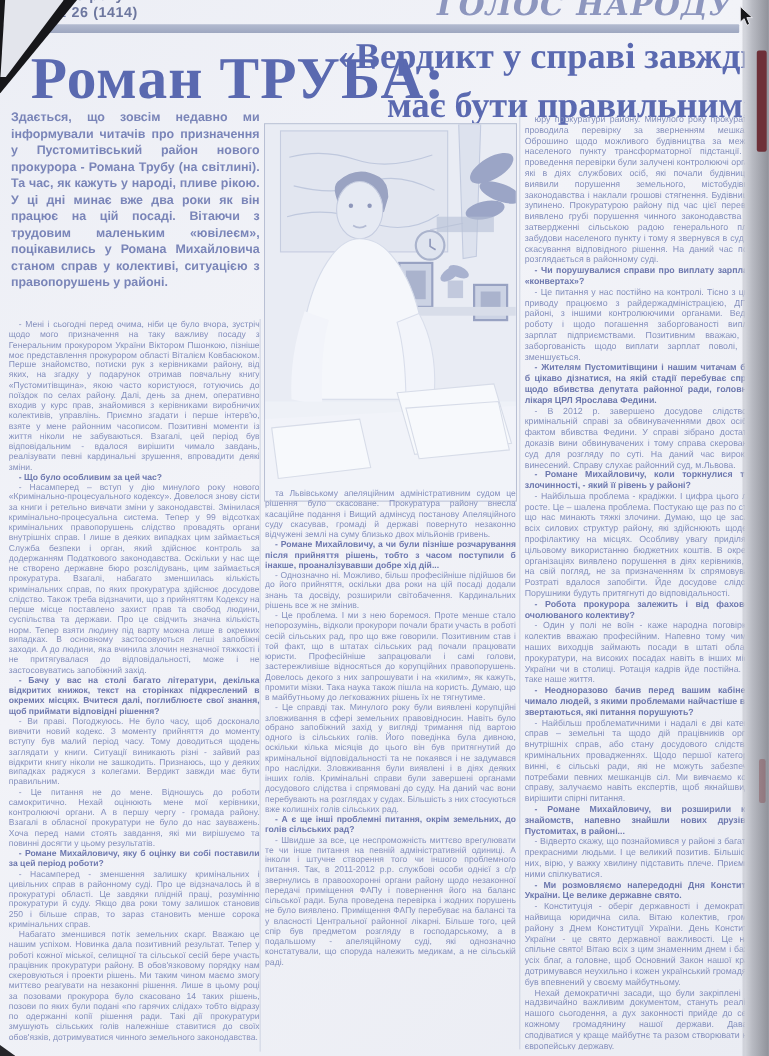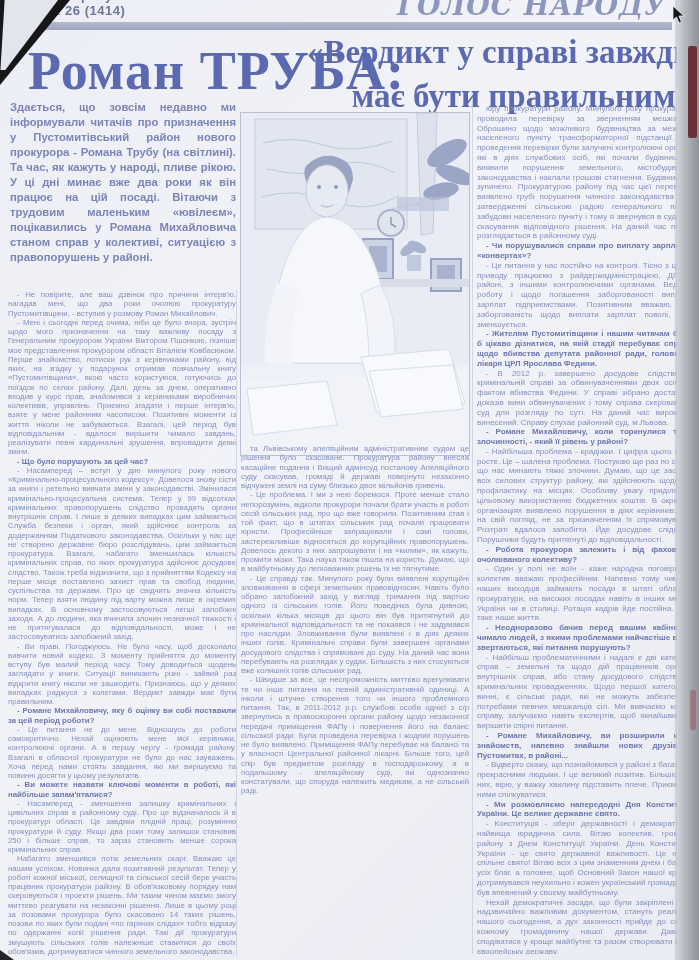--- a/index.html
+++ b/index.html
@@ -132,35 +132,37 @@
         <polygon points="128,258 212,252 222,296 140,304"></polygon>
       </g>
       <path d="M150 96 l30 -6" stroke="#c3cadd" stroke-width="1"></path>
       <rect x="156" y="84" width="52" height="14" fill="#b6bfd6" opacity=".6"></rect>
     </svg>
   </figure>
 
   <div class="gutter g1"></div>
   <div class="gutter g2"></div>
   <div class="col col-left">
-      <p class="para a">- Не повірите, але ваш дзвінок про причини інтерв'ю, нагадав мені, що два роки очолюю прокуратуру Пустомитівщини, - вступив у розмову Роман Михайлович.</p>
       <p class="para a">- Мені і сьогодні перед очима, ніби це було вчора, зустріч щодо мого призначення на таку важливу посаду з Генеральним прокурором України Віктором Пшонкою, пізніше моє представлення прокурором області Віталієм Ковбасюком. Перше знайомство, потиски рук з керівниками району, від яких, на згадку у подарунок отримав повчальну книгу «Пустомитівщина», якою часто користуюся, готуючись до поїздок по селах району. Далі, день за днем, оперативно входив у курс прав, знайомився з керівниками виробничих колективів, управлінь. Приємно згадати і перше інтерв'ю, взяте у мене районним часописом. Позитивні моменти із життя ніколи не забуваються. Взагалі, цей період був відповідальним - вдалося вирішити чимало завдань, реалізувати певні кардинальні зрушення, впровадити деякі зміни.</p>
-      <p class="para q">- Що було порушують  за цей час?</p>
+      <p class="para q">- Що було особливим  за цей час?</p>
       <p class="para a">- Насамперед – вступ у дію минулого року нового «Кримінально-процесуального кодексу». Довелося знову сісти за книги і ретельно вивчати зміни у законодавстві. Змінилася кримінально-процесуальна система. Тепер у 99 відсотках кримінальних правопорушень слідство провадять органи внутрішніх справ. І лише в деяких випадках цим займається Служба безпеки і орган, який здійснює контроль за додержанням Податкового законодавства. Оскільки у нас ще не створено державне бюро розслідувань, цим займається прокуратура. Взагалі, набагато зменшилась кількість кримінальних справ, по яких прокуратура здійснює досудове слідство. Також треба відзначити, що з прийняттям Кодексу на перше місце поставлено захист прав та свобод людини, суспільства та держави. Про це свідчить значна кількість норм. Тепер взяти людину під варту можна лише в окремих випадках. В основному застосовуються легші запобіжні заходи. А до людини, яка вчинила злочин незначної тяжкості і не притягувалася до відповідальності, може і не застосовуватись  запобіжний захід.</p>
+      <p class="para q">- Бачу у вас на столі багато літератури, декілька відкритих книжок, текст на сторінках підкреслений в окремих місцях. Вчитеся  далі, поглиблюєте  свої знання, щоб приймати відповідні рішення?</p>
       <p class="para a">- Ви праві. Погоджуюсь. Не було часу, щоб досконало вивчити новий кодекс. З моменту прийняття до моменту вступу був малий період часу. Тому доводиться щодень заглядати у книги. Ситуації виникають різні - зайвий раз відкрити книгу ніколи не зашкодить. Признаюсь, що у деяких випадках раджуся з колегами. Вердикт завжди має бути правильним.</p>
+      <p class="para a">- Це питання не до мене. Відношусь до роботи самокритично. Нехай оцінюють мене мої керівники, контролюючі органи. А в першу чергу - громада району. Взагалі в обласної прокуратури не було до нас зауважень. Хоча перед нами стоять завдання, які ми вирішуємо та повинні досягти у цьому результатів.</p>
       <p class="para q">- Романе Михайловичу, яку б оцінку ви собі поставили за цей період роботи?</p>
-      <p class="para a">- Це питання не до мене. Відношусь до роботи самокритично. Нехай оцінюють мене мої керівники, контролюючі органи. А в першу чергу - громада району. Взагалі в обласної прокуратури не було до нас зауважень. Хоча перед нами стоять завдання, які ми вирішуємо та повинні досягти у цьому результатів.</p>
-      <p class="para q">- Ви можете назвати ключові моменти в роботі, які найбільше запам'яталися?</p>
       <p class="para a">- Насамперед - зменшення залишку кримінальних і цивільних справ в районному суді. Про це відзначалось й в прокуратурі області. Це завдяки плідній праці, розумінню прокуратури й суду. Якщо два роки тому залишок становив 250 і більше справ, то зараз становить менше сорока кримінальних справ.</p>
       <p class="para a">Набагато зменшився потік земельних скарг. Вважаю це нашим успіхом. Новинка дала позитивний результат. Тепер у роботі кожної міської, селищної та сільської сесій бере участь працівник прокуратури району. В обов'язковому порядку нам скеровуються і проекти рішень. Ми таким чином маємо змогу миттєво реагувати на незаконні рішення. Лише в цьому році за позовами прокурора було скасовано 14 таких рішень, позови по яких були подані «по гарячих слідах» тобто відразу по одержанні копії рішення ради. Такі дії прокуратури змушують сільських голів належніше ставитися до своїх обов'язків, дотримуватися чинного земельного законодавства.</p>
     </div>
   <div class="col col-mid">
       <p class="para a">та Львівському апеляційним адміністративним судом це рішення було скасоване. Прокуратура району внесла касаційне подання і Вищий адмінсуд постанову Апеляційного суду скасував, громаді й державі повернуто незаконно відчужені землі на суму близько двох мільйонів гривень.</p>
+      <p class="para q">- Романе Михайловичу, а чи були пізніше розчарування після прийняття рішень, тобто з часом поступили б інакше, проаналізувавши добре хід дій...</p>
+      <p class="para a">- Однозначно ні. Можливо, більш професійніше підійшов би до його прийняття, оскільки два роки на цій посаді додали знань та досвіду, розширили світобачення. Кардинальних рішень все ж не змінив.</p>
       <p class="para a">- Це проблема. І ми з нею боремося. Проте менше стало непорозумінь, відколи прокурори почали брати участь в роботі сесій сільських рад, про що вже говорили. Позитивним став і той факт, що в штатах сільських рад почали працювати юристи. Професійніше запрацювали і самі голови, застережливіше відносяться до корупційних правопорушень. Довелось декого з них запрошувати і на «килим», як кажуть, промити мізки. Така наука також пішла на користь. Думаю, що в майбутньому до легковажних рішень їх не тягнутиме.</p>
       <p class="para a">- Це справді так. Минулого року були виявлені корупційні зловживання в сфері земельних правовідносин. Навіть було обрано запобіжний захід у вигляді тримання під вартою одного із сільських голів. Його поведінка була дивною, оскільки кілька місяців до цього він був притягнутий до кримінальної відповідальності та не покаявся і не задумався про наслідки. Зловживання були виявлені і в діях деяких інших голів. Кримінальні справи були завершені органами досудового слідства і спрямовані до суду. На даний час вони перебувають на розглядах у судах. Більшість з них стосуються вже колишніх голів сільських рад.</p>
+      <p class="para q">- А є ще інші проблемні питання, окрім земельних, до голів сільських рад?</p>
       <p class="para a">- Швидше за все, це неспроможність миттєво врегулювати те чи інше питання на певній адміністративній одиниці. А інколи і штучне створення того чи іншого проблемного питання. Так, в 2011-2012 р.р. службові особи однієї з с/р звернулись в правоохоронні органи району щодо незаконної передачі приміщення ФАПу і повернення його на баланс сільської ради. Була проведена перевірка і жодних порушень не було виявлено. Приміщення ФАПу перебуває на балансі та у власності Центральної районної лікарні. Більше того, цей спір був предметом розгляду в господарському, а в подальшому - апеляційному суді, які однозначно констатували, що споруда належить медикам, а не сільській раді.</p>
     </div>
   <div class="col col-right">
       <p class="para a">юру прокуратури району. Минулого року прокуратура проводила перевірку за зверненням мешканців Оброшино щодо можливого будівництва за межами населеного пункту трансформаторної підстанції. До проведення перевірки були залучені контролюючі органи, які в діях службових осіб, які почали будівництво, виявили порушення земельного, містобудівного законодавства і наклали грошові стягнення. Будівництво зупинено. Прокуратурою району під час цієї перевірки виявлено грубі порушення чинного законодавства при затвердженні сільською радою генерального плану забудови населеного пункту і тому я звернувся в суд про скасування відповідного рішення. На даний час позов розглядається в районному суді.</p>
       <p class="para q">- Чи порушувалися справи про виплату зарплат в «конвертах»?</p>
       <p class="para a">- Це питання у нас постійно на контролі. Тісно з цього приводу працюємо з райдержадміністрацією, ДПІ у районі, з іншими контролюючими органами. Ведемо роботу і щодо погашення заборгованості виплати зарплат підприємствами. Позитивним вважаю, що заборгованість щодо виплати зарплат поволі, але зменшується.</p>
       <p class="para q">- Жителям Пустомитівщини і нашим читачам було б цікаво дізнатися, на якій стадії перебуває справа щодо вбивства депутата районної ради, головного лікаря ЦРЛ Ярослава Федини.</p>
       <p class="para a">- В 2012 р. завершено досудове слідство у кримінальній справі за обвинуваченнями двох осіб за фактом вбивства Федини. У справі зібрано достатньо доказів вини обвинувачених і тому справа скерована в суд для розгляду по суті. На даний час вирок не винесений. Справу слухає районний суд, м.Львова.</p>
       <p class="para q">- Романе Михайловичу, коли торкнулися теми злочинності, - який її рівень у районі?</p>
       <p class="para a">- Найбільша проблема - крадіжки. І цифра цього лиха росте. Це – шалена проблема. Постукаю ще раз по столі, що нас минають тяжкі злочини. Думаю, що це заслуга всіх силових структур району, які здійснюють щоденну профілактику на місцях. Особливу увагу приділяємо цільовому використанню бюджетних коштів. В окремих організаціях виявлено порушення в діях керівників, які, на свій погляд, не за призначенням їх спрямовували. Розтраті вдалося запобігти. Йде досудове слідство. Порушники будуть притягнуті до відповідальності.</p>

